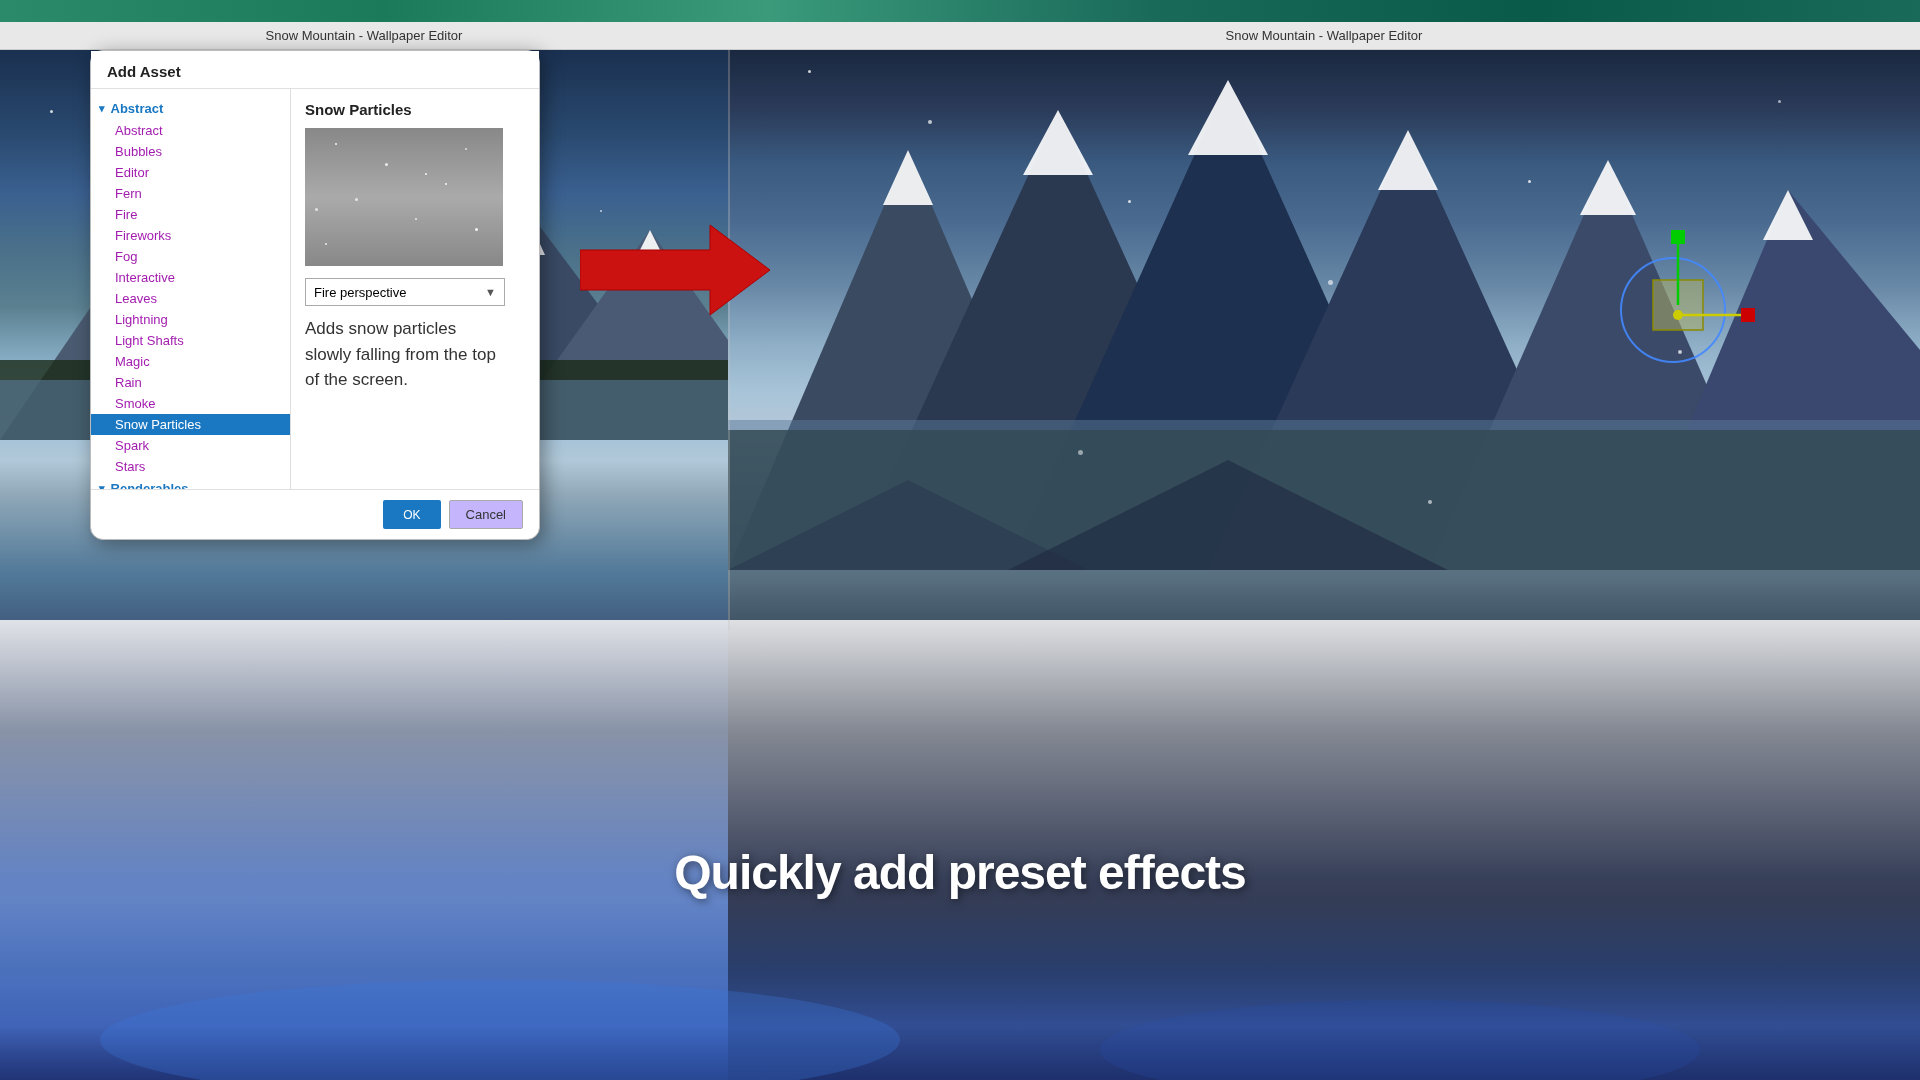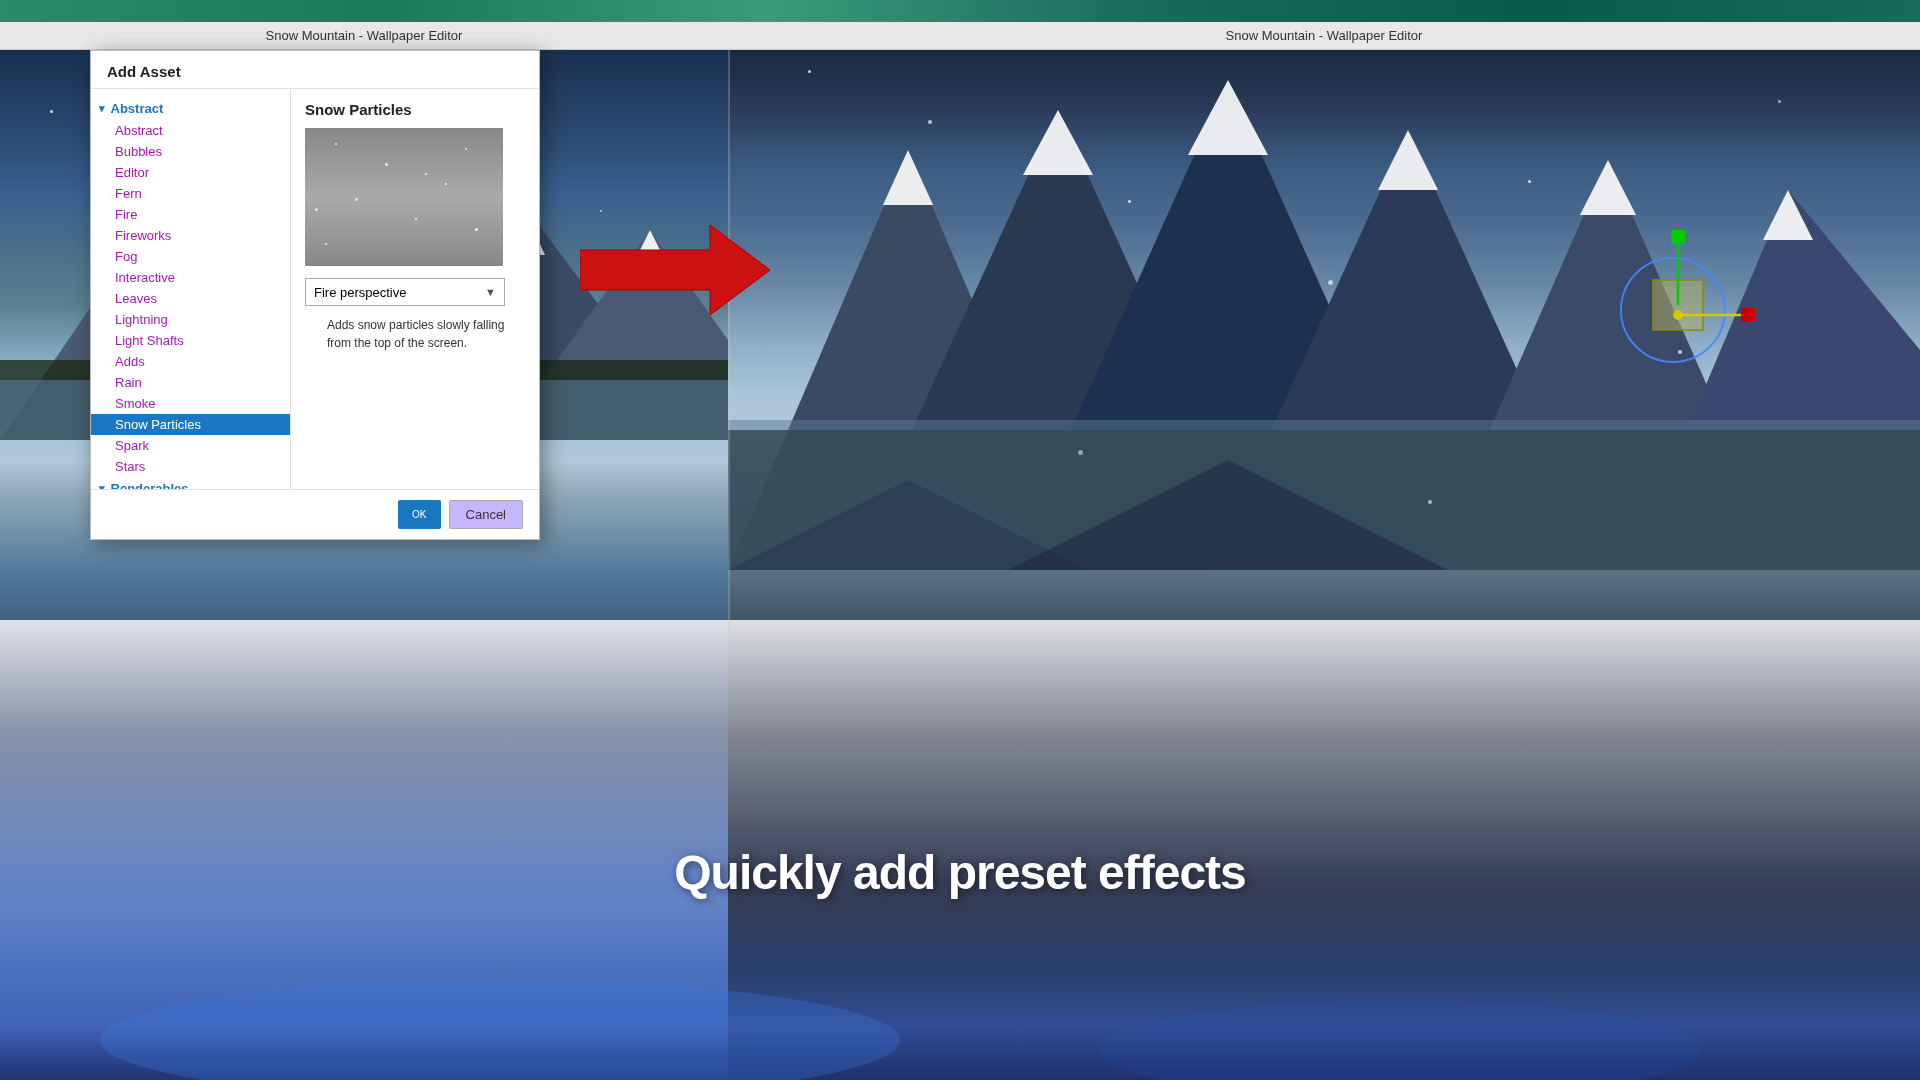--- a/index.html
+++ b/index.html
@@ -160,21 +160,21 @@
 
     
     .dialog-overlay {
       position: absolute;
       top: 50px; left: 90px;
       width: 450px;
       background: white;
       border: 1px solid #bbb;
       box-shadow: 4px 4px 20px rgba(0,0,0,0.4);
       z-index: 50;
-      border-radius: 0;
+      border-radius: 13px;
     }
 
     .dialog-title-bar {
       background: white;
       padding: 12px 16px 8px;
       border-bottom: 1px solid #e0e0e0;
       font-size: 15px;
       font-weight: 600;
       color: #222;
     }
@@ -259,42 +259,41 @@
       justify-content: space-between;
       cursor: pointer;
     }
 
     .dropdown-arrow {
       font-size: 11px;
       color: #555;
     }
 
     .preview-desc {
-      font-size: 12px;
+      font-size: 17px;
       color: #333;
       line-height: 1.5;
       max-width: 200px;
-      margin-left: 22px;
     }
 
     
     .dialog-footer {
       border-top: 1px solid #e0e0e0;
       padding: 10px 16px;
       display: flex;
       justify-content: flex-end;
       gap: 8px;
     }
 
     .btn-ok {
       background: #1a78c2;
       color: white;
       border: none;
-      padding: 6px 14px;
-      font-size: 10px;
+      padding: 6px 20px;
+      font-size: 12px;
       cursor: pointer;
       border-radius: 2px;
     }
 
     .btn-cancel {
       background: #c4b5fd;
       color: #333;
       border: 1px solid #aaa;
       padding: 6px 16px;
       font-size: 13px;
@@ -455,21 +454,21 @@
       <div class="tree-item">Bubbles</div>
       <div class="tree-item">Editor</div>
       <div class="tree-item">Fern</div>
       <div class="tree-item">Fire</div>
       <div class="tree-item">Fireworks</div>
       <div class="tree-item">Fog</div>
       <div class="tree-item">Interactive</div>
       <div class="tree-item">Leaves</div>
       <div class="tree-item">Lightning</div>
       <div class="tree-item">Light Shafts</div>
-      <div class="tree-item">Adds</div>
+      <div class="tree-item">Magic</div>
       <div class="tree-item">Rain</div>
       <div class="tree-item">Smoke</div>
       <div class="tree-item selected">Snow Particles</div>
       <div class="tree-item">Spark</div>
       <div class="tree-item">Stars</div>
 
       <div class="tree-section-header">
         <span class="arrow">▾</span>
         <span>Renderables</span>
       </div>

